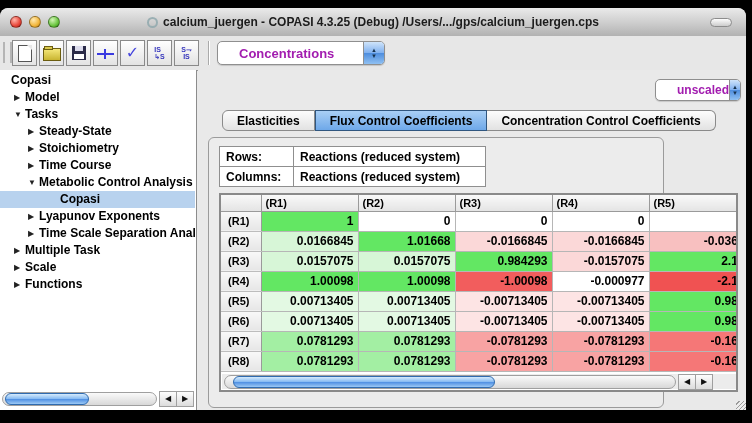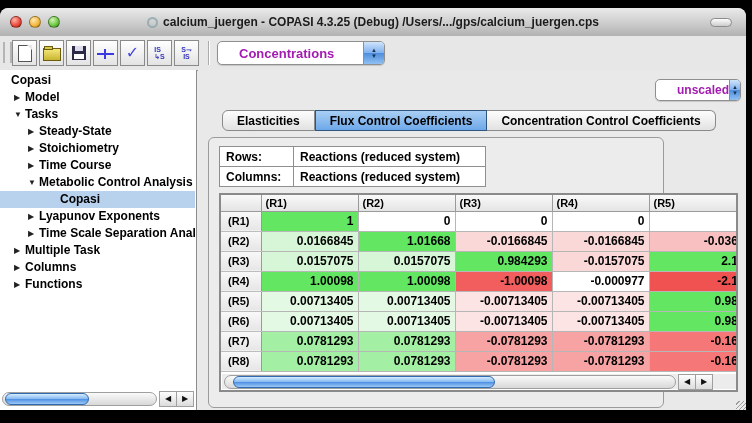--- a/index.html
+++ b/index.html
@@ -212,21 +212,21 @@
           <div class="tree-row" style="padding-left: 28px;">
             <span class="tree-arrow">▶</span>
             <span>Time Scale Separation Anal</span>
           </div>
           <div class="tree-row" style="padding-left: 14px;">
             <span class="tree-arrow">▶</span>
             <span>Multiple Task</span>
           </div>
           <div class="tree-row" style="padding-left: 14px;">
             <span class="tree-arrow">▶</span>
-            <span>Columns</span>
+            <span>Scale</span>
           </div>
           <div class="tree-row" style="padding-left: 14px;">
             <span class="tree-arrow">▶</span>
             <span>Functions</span>
           </div>
         </div>
       <div class="hscroll" id="side-scroll">
         <div class="track">
           <div class="aqua-thumb"></div>
         </div>

